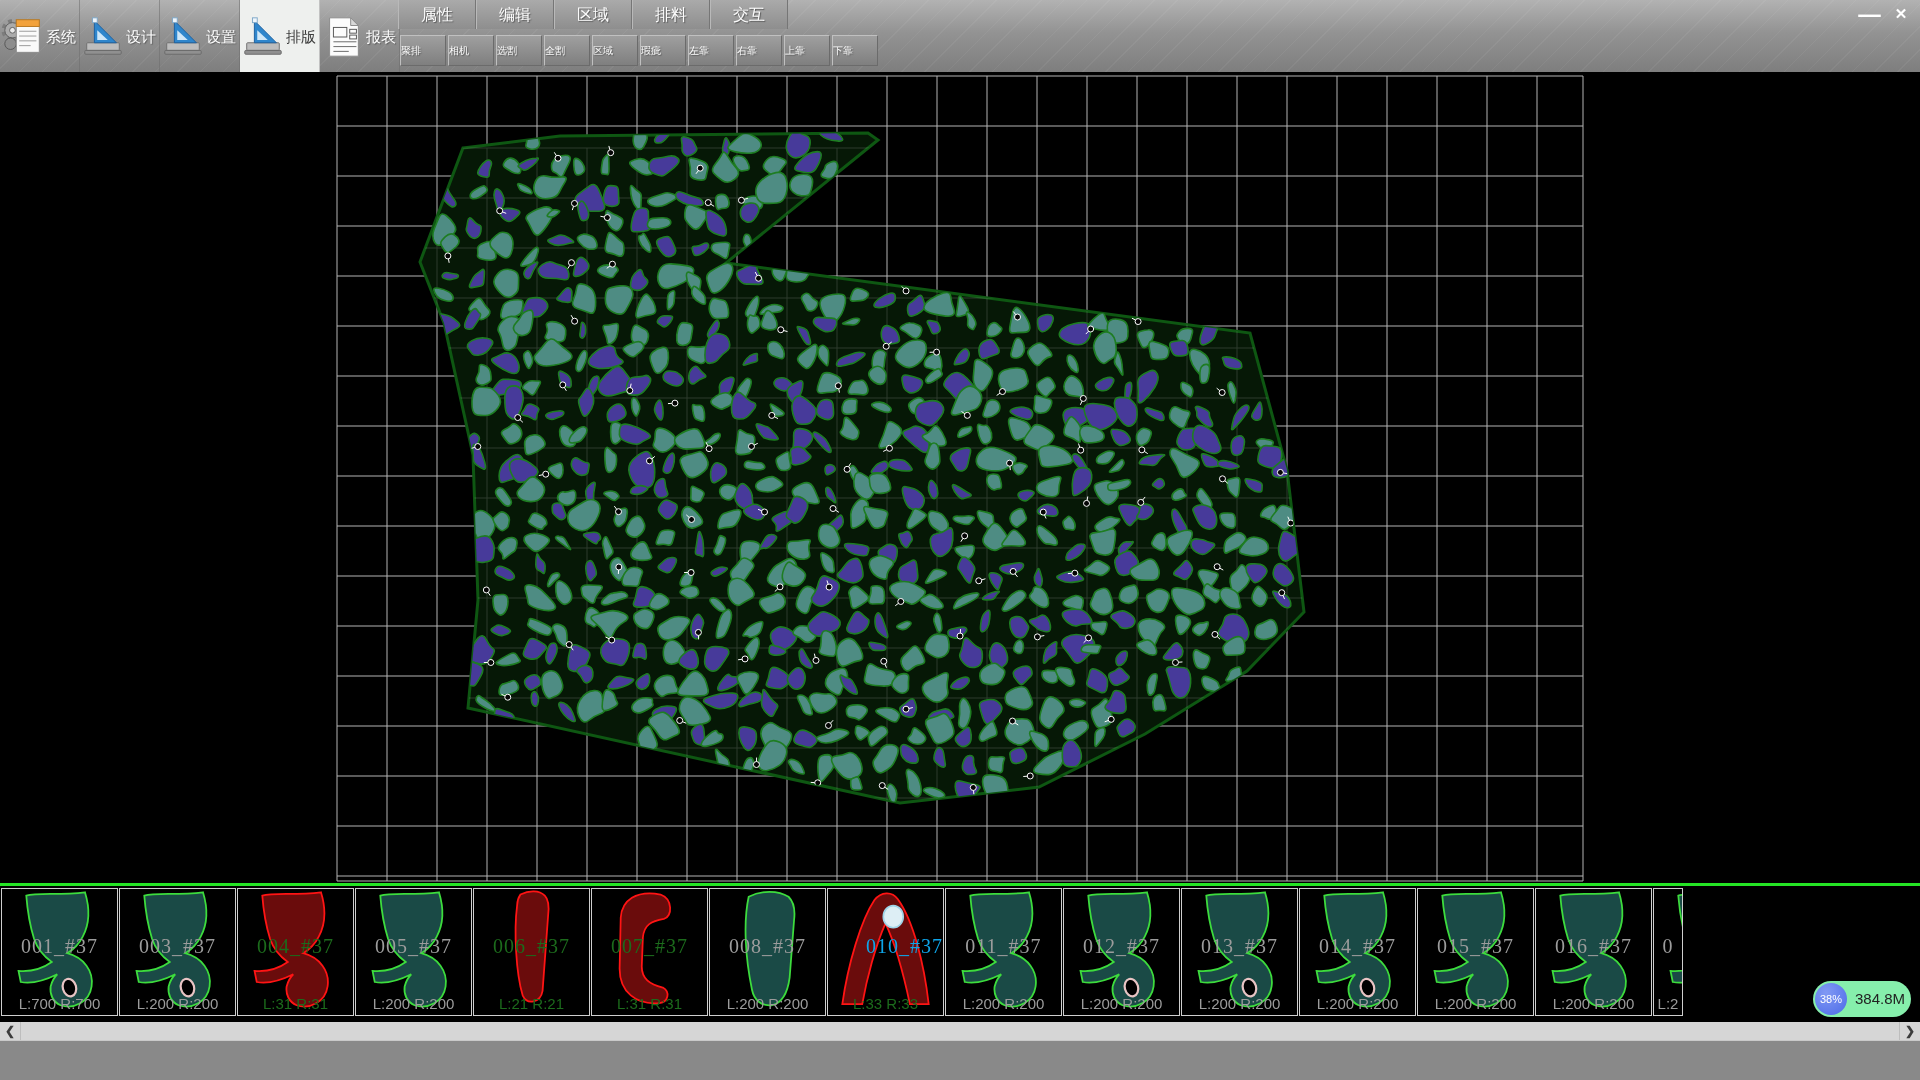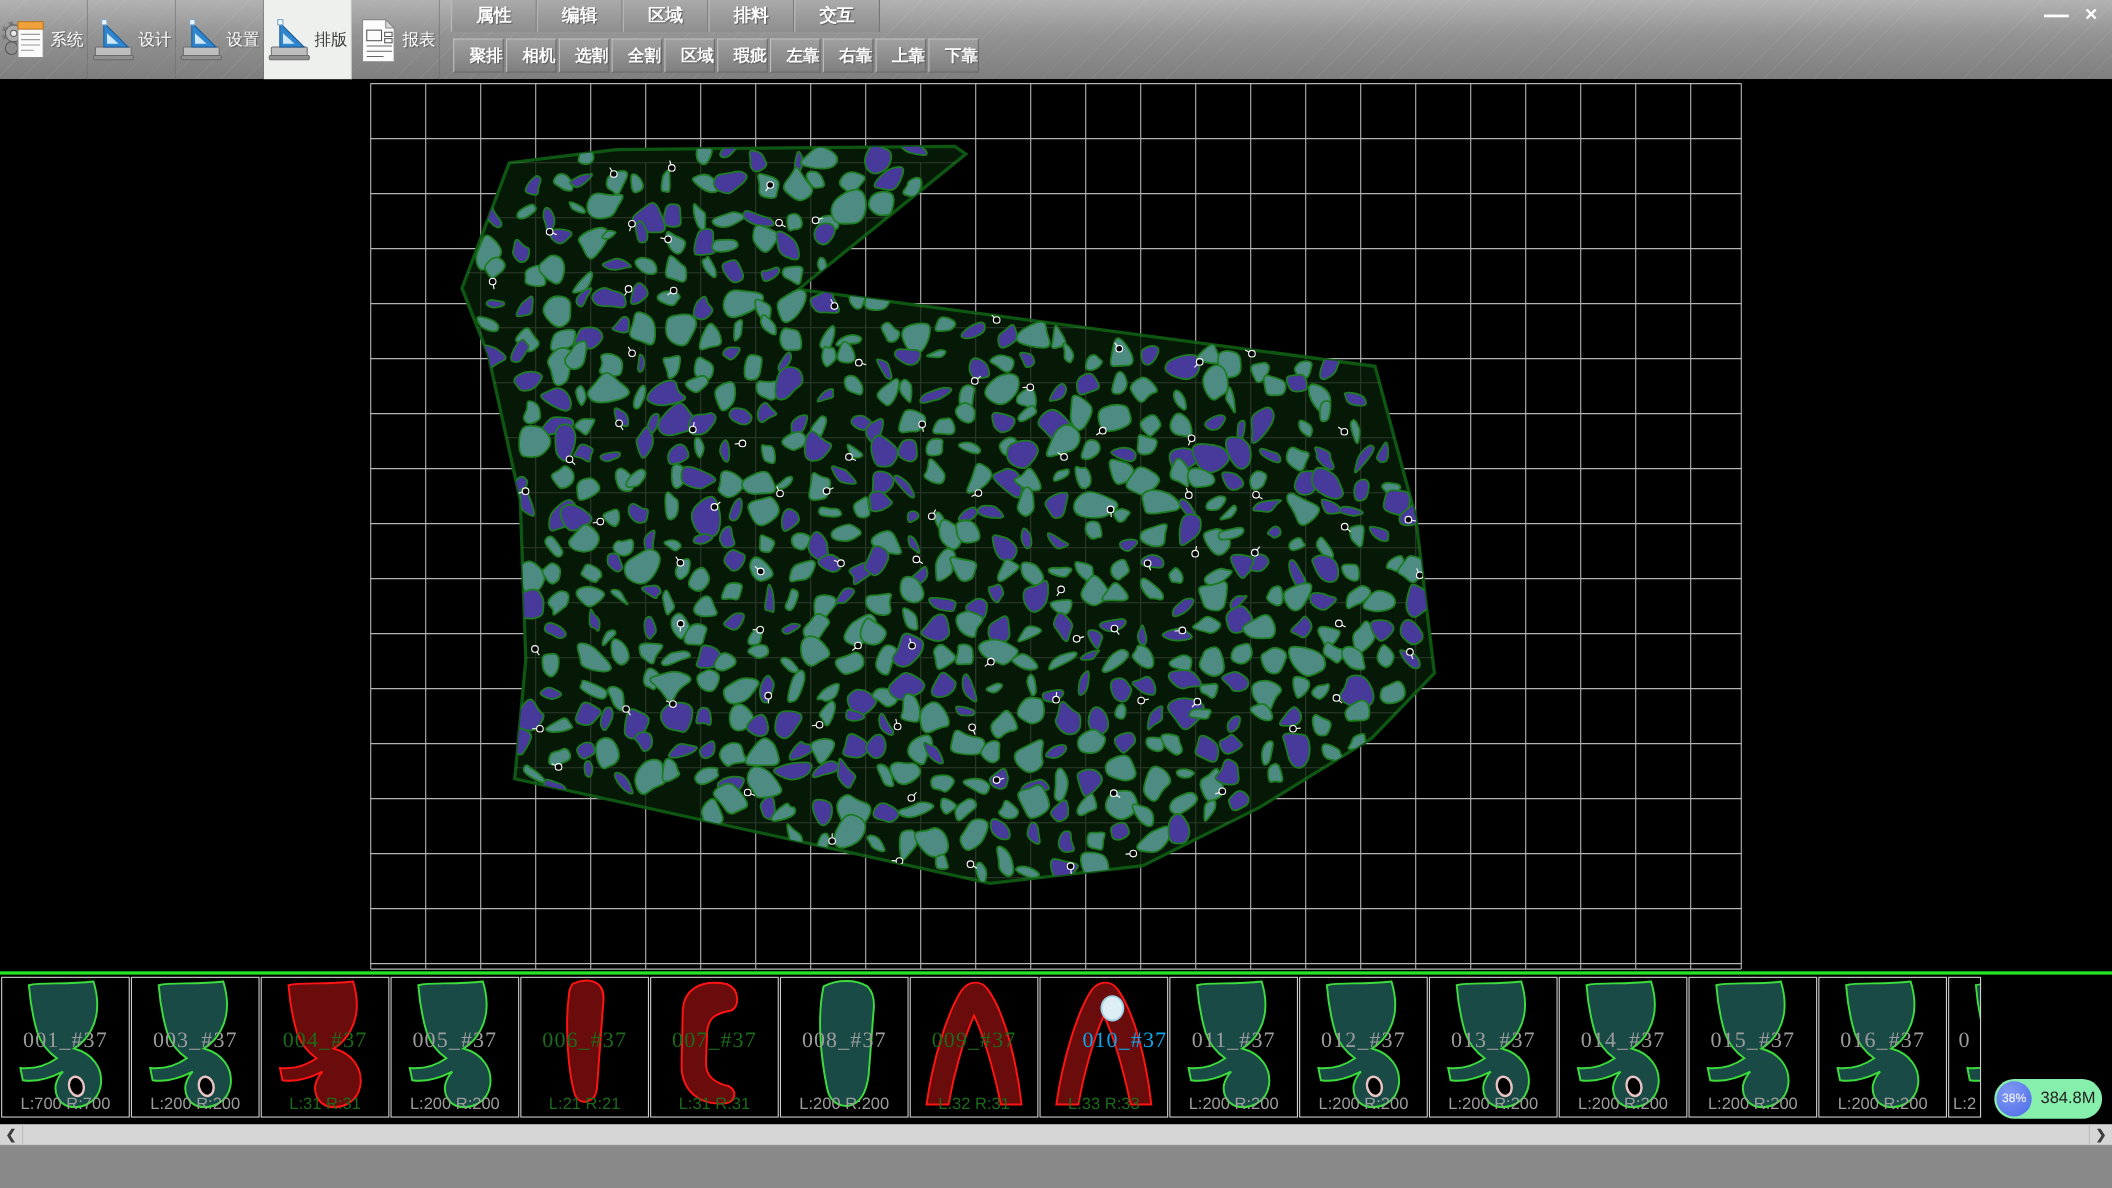--- a/index.html
+++ b/index.html
@@ -12,27 +12,27 @@
   .toolbar::after{content:"";position:absolute;inset:0;pointer-events:none;
     background:repeating-linear-gradient(135deg,rgba(255,255,255,.05) 0 1px,transparent 1px 16px);}
   .iconbar{position:absolute;left:0;top:0;height:72px;display:flex;z-index:2;}
   .bigbtn{width:80px;height:72px;border-right:1px solid rgba(110,110,110,.55);
     display:flex;flex-direction:row;align-items:center;padding-top:2px;box-sizing:border-box;cursor:default;}
   .bigbtn.sel{background:#eef0ee;border-right-color:#c2c2c2;}
   .bigicon{width:46px;height:46px;}
   .biglbl{font-size:15px;color:#fdfdfd;text-shadow:1px 1px 1px #5e5e5e;line-height:18px;}
   .bigbtn.sel .biglbl{color:#3c3c3c;text-shadow:none;}
 
-  .menucol{position:absolute;left:386px;top:0;right:70px;height:72px;z-index:2;font-weight:bold;}
+  .menucol{position:absolute;left:374px;top:0;right:70px;height:72px;z-index:2;}
   .tabrow{height:30px;display:flex;padding-left:24px;}
   .tab{width:78px;height:29px;line-height:29px;text-align:center;color:#fdfdfd;font-size:16px;
     text-shadow:1px 1px 1px #5a5a5a;border-left:1px solid #b9b9b9;border-right:1px solid #767676;
     background:linear-gradient(#aaaaaa,#8e8e8e);box-sizing:border-box;}
   .btnrow{height:42px;display:flex;gap:2px;padding:5px 0 0 26px;box-sizing:border-box;}
-  .tbtn{width:46px;height:31px;line-height:29px;text-align:right;color:#fdfdfd;font-size:15px;
+  .tbtn{width:46px;height:31px;line-height:29px;text-align:left;color:#fdfdfd;font-size:10px;
     text-shadow:1px 1px 1px #5a5a5a;background:linear-gradient(#9f9f9f,#7f7f7f);
     border:1px solid;border-color:#c0c0c0 #6b6b6b #6b6b6b #c0c0c0;box-sizing:border-box;}
 
   .winbtns{position:absolute;top:3px;right:5px;display:flex;gap:4px;z-index:3;}
   .winbtn{width:28px;height:21px;text-align:center;line-height:21px;color:#fff;font-size:15px;font-weight:bold;}
   .winbtn.min span{display:inline-block;transform:scaleX(1.5) scaleY(1.6);}
 
   
   .canvas{position:absolute;top:72px;left:0;width:1920px;height:811px;background:#000;}
   .canvas svg{position:absolute;left:0;top:0;}
@@ -1059,27 +1059,20 @@
     <div class="cell">
       <svg viewBox="0 0 100 112" preserveAspectRatio="xMidYMid meet">
         <path d="M33,7 C44,1 60,1 69,7 C74,12 75,20 74,28 L70,80 C68,95 63,103 54,105 C45,106 38,101 36,91 C30,62 28,30 33,7 Z" fill="#1a4a46" stroke="#3ddc3d" stroke-width="1.6"></path>
       </svg>
       <div class="plabel" style="color: rgb(156, 156, 156);">008_#37</div>
       <div class="plr" style="color: rgb(156, 156, 156);">L:200 R:200</div>
     </div>
     <div class="cell">
       <svg viewBox="0 0 100 112" preserveAspectRatio="xMidYMid meet">
         <path d="M29,104 L11,104 C16,68 28,28 40,10 C46,2 56,2 61,9 C75,28 85,68 89,104 L72,104 C67,80 59,50 50,31 C41,51 33,81 29,104 Z" fill="#6a0c0c" stroke="#ff1414" stroke-width="1.6"></path>
-      </svg>
-      <div class="plabel" style="color: rgb(28, 107, 28);">009_#37</div>
-      <div class="plr" style="color: rgb(28, 107, 28);">L:32 R:31</div>
-    </div>
-    <div class="cell">
-      <svg viewBox="0 0 100 112" preserveAspectRatio="xMidYMid meet">
-        <path d="M29,104 L11,104 C16,68 28,28 40,10 C46,2 56,2 61,9 C75,28 85,68 89,104 L72,104 C67,80 59,50 50,31 C41,51 33,81 29,104 Z" fill="#6a0c0c" stroke="#ff1414" stroke-width="1.6"></path>
         <ellipse cx="57" cy="25" rx="9" ry="10" fill="#ddeef5" stroke="#9fd4e8" stroke-width="1.5"></ellipse>
       </svg>
       <div class="plabel" style="color: #0ea5e9; text-align: right;">010_#37</div>
       <div class="plr" style="color: rgb(28, 107, 28);">L:33 R:33</div>
     </div>
     <div class="cell">
       <svg viewBox="0 0 100 112" preserveAspectRatio="xMidYMid meet">
         <path d="M20,6 C30,3 50,6 73,3 C77,16 78,30 71,43 C67,51 62,55 57,58 C72,62 81,74 79,88 C77,102 63,109 51,105 C44,102 41,95 42,88 C43,84 45,80 48,77 C38,82 26,86 15,84 L13,74 C25,75 36,71 43,66 C36,61 30,54 27,45 C23,32 21,19 20,6 Z" fill="#1a4a46" stroke="#3ddc3d" stroke-width="1.6"></path>
       </svg>
       <div class="plabel" style="color: rgb(156, 156, 156);">011_#37</div>

